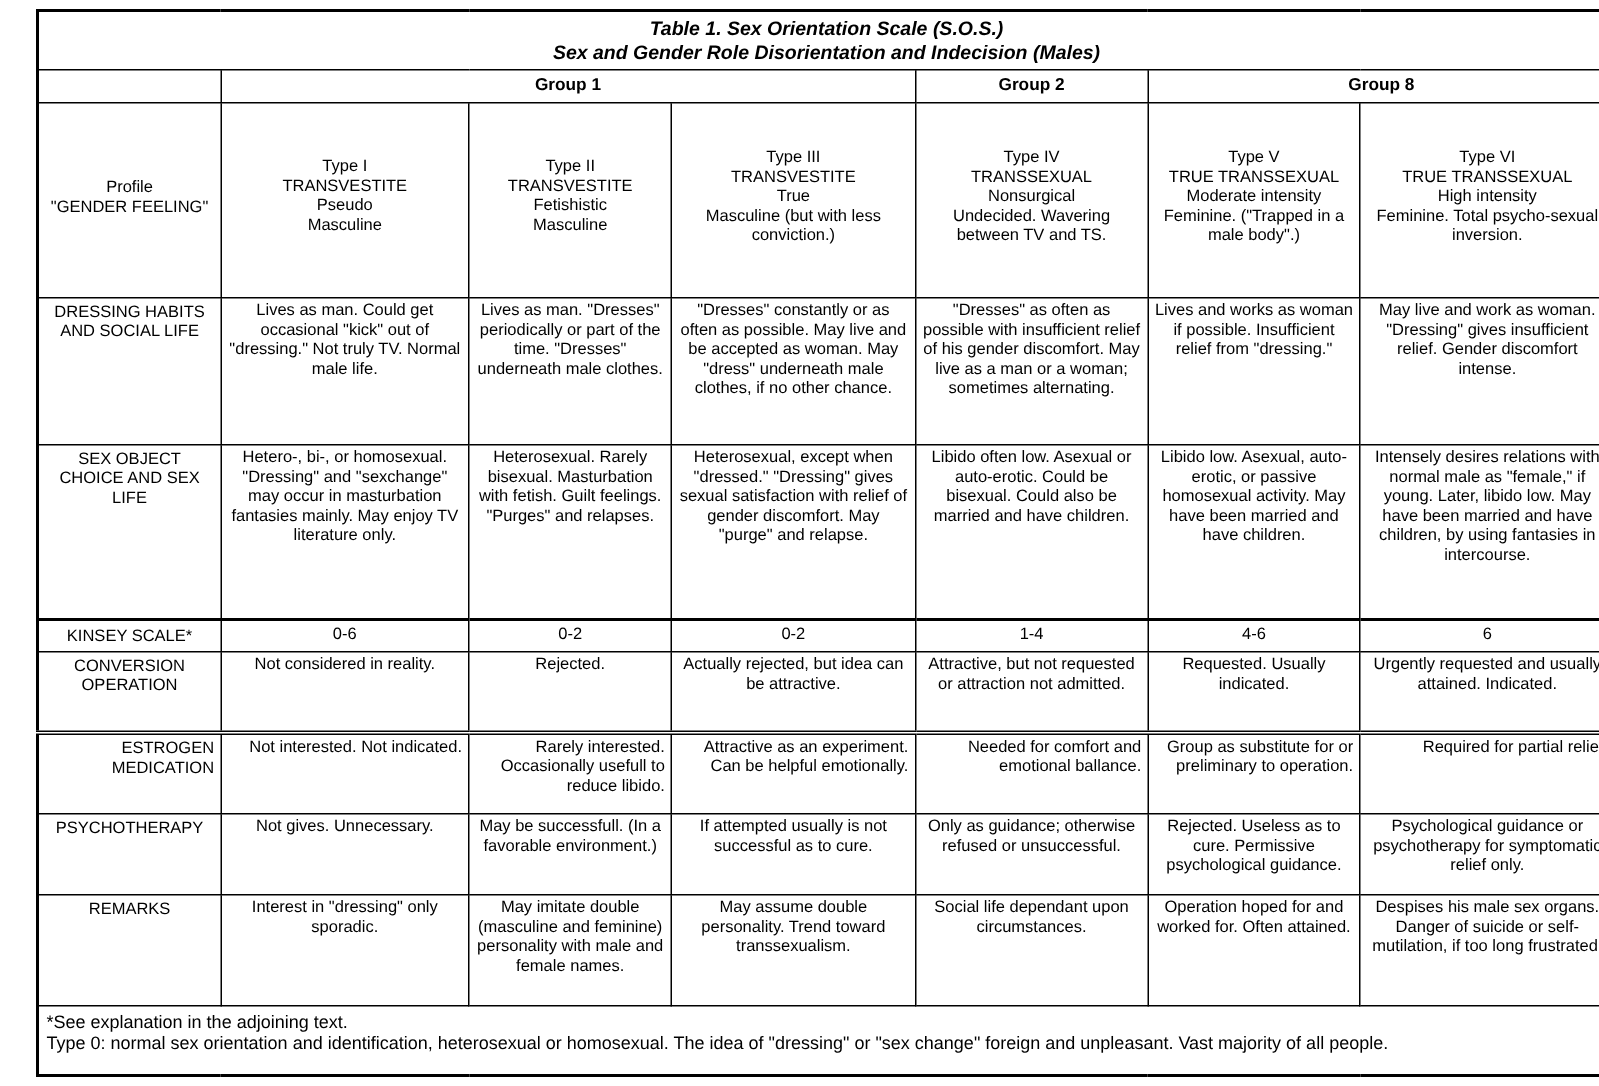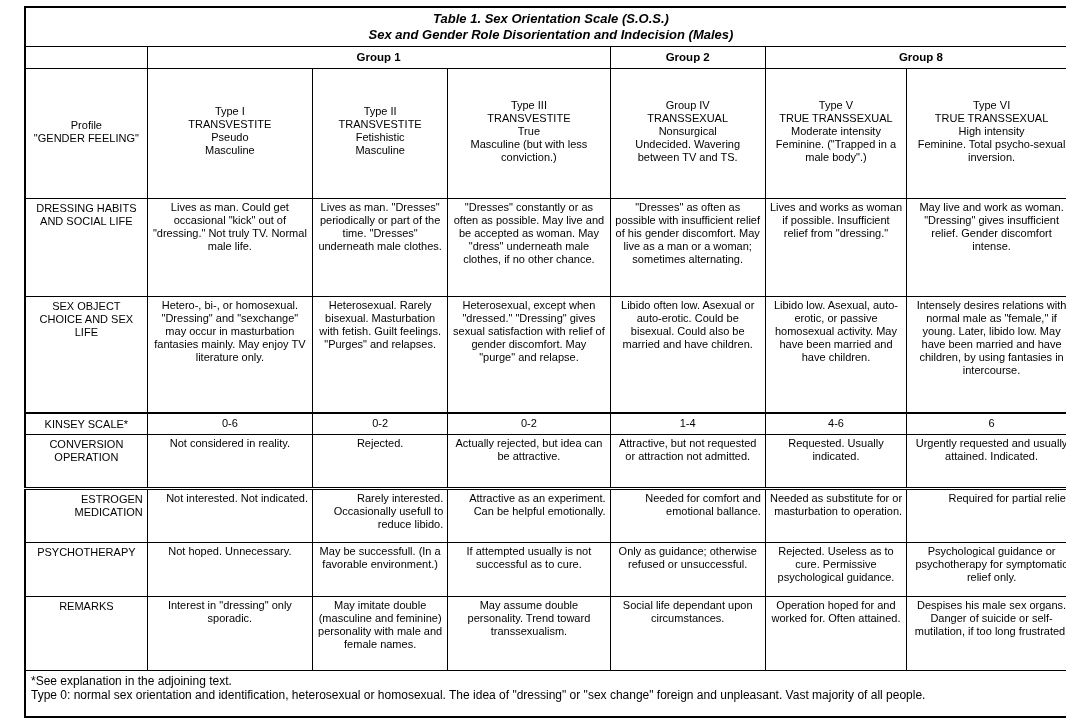--- a/index.html
+++ b/index.html
@@ -120,21 +120,21 @@
       <td>
         <div class="pcol">
           <div>Type III</div>
           <div>TRANSVESTITE</div>
           <div>True</div>
           <div>Masculine (but with less conviction.)</div>
         </div>
       </td>
       <td>
         <div class="pcol">
-          <div>Group IV</div>
+          <div>Type IV</div>
           <div>TRANSSEXUAL</div>
           <div>Nonsurgical</div>
           <div>Undecided. Wavering between TV and TS.</div>
         </div>
       </td>
       <td>
         <div class="pcol">
           <div>Type V</div>
           <div>TRUE TRANSSEXUAL</div>
           <div>Moderate intensity</div>
@@ -190,27 +190,27 @@
       <td>Requested. Usually indicated.</td>
       <td>Urgently requested and usually attained. Indicated.</td>
     </tr>
 
     <tr class="r-estro">
       <td class="label-cell">ESTROGEN MEDICATION</td>
       <td>Not interested. Not indicated.</td>
       <td>Rarely interested. Occasionally usefull to reduce libido.</td>
       <td>Attractive as an experiment. Can be helpful emotionally.</td>
       <td>Needed for comfort and emotional ballance.</td>
-      <td>Needed as substitute for or masturbation to operation.</td>
+      <td>Group as substitute for or preliminary to operation.</td>
       <td>Required for partial relief.</td>
     </tr>
 
     <tr class="r-psych">
       <td class="label-cell">PSYCHOTHERAPY</td>
-      <td>Not hoped. Unnecessary.</td>
+      <td>Not gives. Unnecessary.</td>
       <td>May be successfull. (In a favorable environment.)</td>
       <td>If attempted usually is not successful as to cure.</td>
       <td>Only as guidance; otherwise refused or unsuccessful.</td>
       <td>Rejected. Useless as to cure. Permissive psychological guidance.</td>
       <td>Psychological guidance or psychotherapy for symptomatic relief only.</td>
     </tr>
 
     <tr class="r-remarks">
       <td class="label-cell">REMARKS</td>
       <td>Interest in "dressing" only sporadic.</td>

